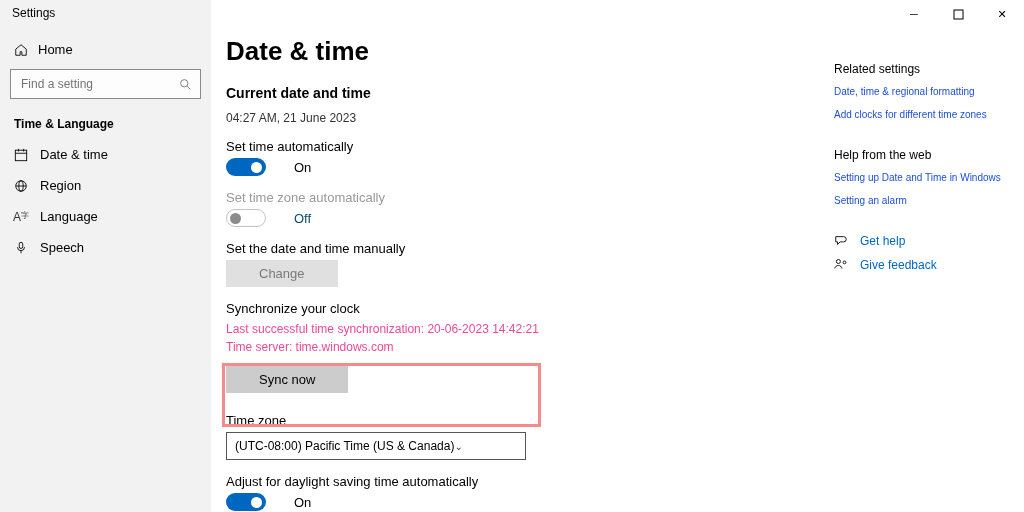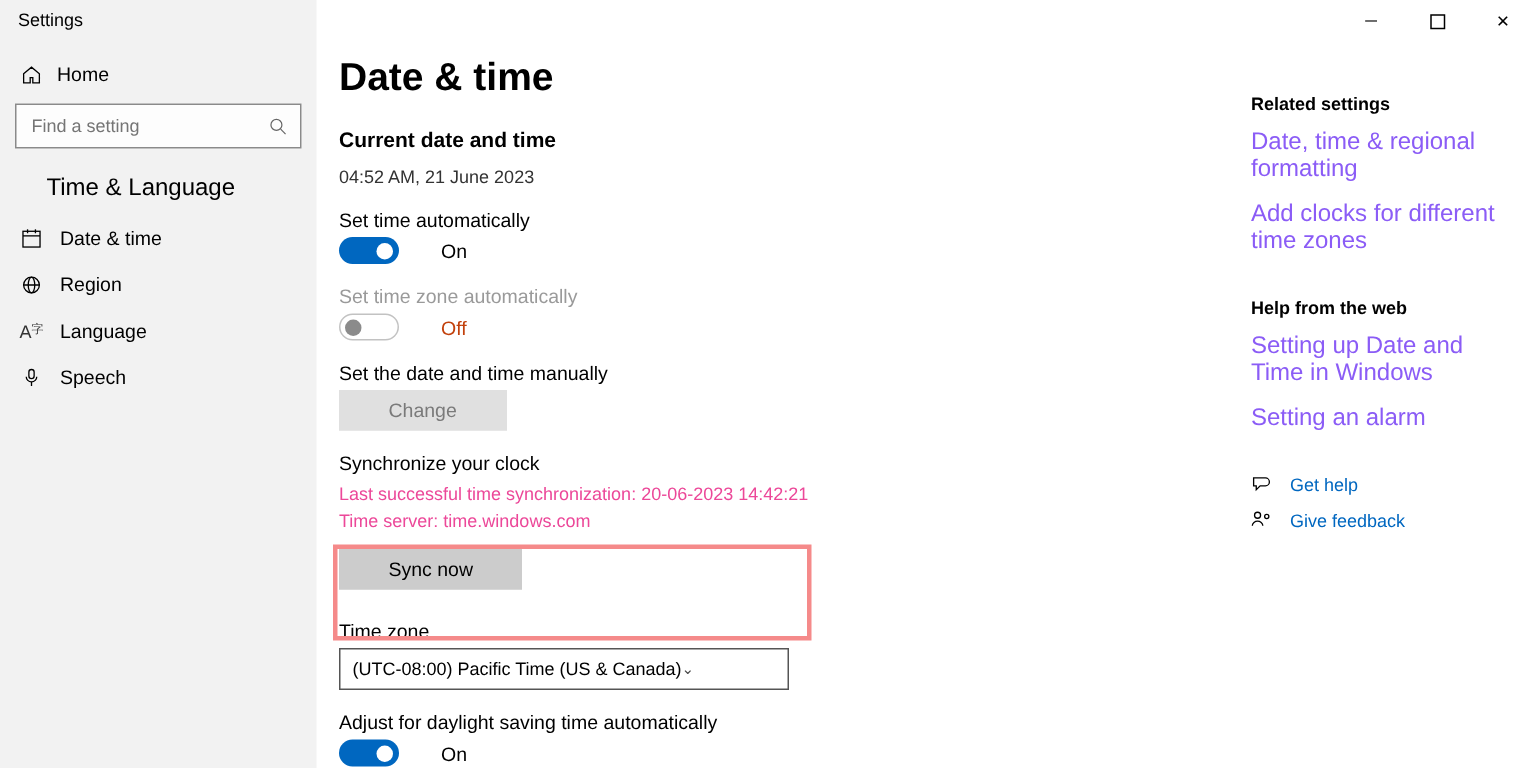--- a/index.html
+++ b/index.html
@@ -2,48 +2,48 @@
 <html><head>
 <meta charset="utf-8">
 <style>
 html,body{margin:0;padding:0;font-family:"Segoe UI",Arial,sans-serif;background:#fff;color:#000;overflow:hidden}
 body{width:1024px;height:512px;position:relative}
 .sidebar{position:absolute;left:0;top:0;width:211px;height:512px;background:#f2f2f2;box-sizing:border-box}
 .app-title{font-size:12px;padding:6px 0 0 12px;color:#000}
 .home-row{display:flex;align-items:center;gap:10px;padding:0 14px;margin-top:22px;font-size:13px;cursor:pointer}
 .searchbox{margin:12px 10px 0 10px;border:1px solid #8a8a8a;background:#fdfdfd;height:28px;display:flex;align-items:center;padding:0 8px}
 .searchbox input{border:none;outline:none;background:transparent;flex:1;font-size:12px;color:#14532d}
-.sec-header{font-size:16px;font-weight:400;padding:18px 14px 8px 31px}
+.sec-header{font-size:12px;font-weight:700;padding:18px 14px 8px 14px}
 .nav-item{display:flex;align-items:center;gap:12px;padding:8px 14px;font-size:13px;cursor:pointer}
 .nav-item .ico{width:14px;display:flex;justify-content:center;color:#333}
 .main{position:absolute;left:226px;top:0;width:600px;height:512px;padding-top:36px;box-sizing:border-box}
 .page-title{font-size:26px;font-weight:600;margin:0 0 18px 0}
 .subheader{font-size:14px;font-weight:600;margin:0 0 10px 0}
 .now{font-size:12px;color:#333;margin-bottom:14px}
 .opt{margin-bottom:14px}
 .opt-label{font-size:13px;margin-bottom:4px}
 .opt-label.dis{color:#9a9a9a}
 .toggle-row{display:flex;align-items:center;gap:28px}
 .toggle{width:40px;height:18px;border-radius:20px;position:relative;cursor:pointer}
 .toggle.on{background:#0067c0}
 .toggle.on::after{content:"";position:absolute;width:11px;height:11px;background:#fff;border-radius:50%;top:3.5px;right:4px}
 .toggle.off{background:#fff;border:1px solid #7a7a7a;box-sizing:border-box}
 .toggle.off::after{content:"";position:absolute;width:11px;height:11px;background:#000;border-radius:50%;top:2.5px;left:3px}
 .toggle.dis{opacity:.45;cursor:default}
 .tog-state{font-size:13px}
-.tog-state.dis{color:#c2410c}
+.tog-state.dis{color:#0c4a6e}
 .btn{font-size:13px;padding:5px 32px;background:#ccc;border:1px solid #ccc;cursor:pointer}
 .btn.dis{color:#7a7a7a;background:#e0e0e0;border-color:#e0e0e0;cursor:default}
 .info{font-size:12px;color:#ec4899;line-height:1.5}
 .combo{width:300px;border:1px solid #555;height:28px;display:flex;align-items:center;justify-content:flex-start;padding:0 8px;font-size:12px;background:#fff;cursor:pointer;box-sizing:border-box}
 .chev{font-size:10px;color:#444}
 .hl{position:absolute;border:3px solid #f58a8a;pointer-events:none}
 .rightcol{position:absolute;right:0;top:62px;width:190px;padding-right:18px;box-sizing:border-box}
-.rc-hdr{font-size:12px;font-weight:700;margin-bottom:10px}
-.link{font-size:16px;color:#8b5cf6;margin-bottom:12px;display:block;cursor:pointer}
+.rc-hdr{font-size:12px;font-weight:400;margin-bottom:10px}
+.link{font-size:10px;color:#1d4ed8;margin-bottom:12px;display:block;cursor:pointer}
 .rc-sec{margin-top:28px}
 .help-row{display:flex;align-items:center;gap:12px;font-size:12px;color:#0067c0;margin-bottom:10px;cursor:pointer}
 .help-row .hi{color:#000;width:14px;display:flex;justify-content:center}
 .winctrl{position:absolute;right:0;top:0;display:flex}
 .winctrl div{width:44px;height:28px;display:flex;align-items:center;justify-content:center;font-size:11px;cursor:pointer;font-family:Arial}
 svg{display:block}
 </style>
 </head>
 <body>
 
@@ -110,21 +110,21 @@
           <line x1="8" y1="11" x2="8" y2="14" stroke="#000"></line>
         </svg>
       </span>
     <span>Speech</span>
   </div>
 </div>
 
 <div class="main">
   <h1 class="page-title">Date &amp; time</h1>
   <div class="subheader">Current date and time</div>
-  <div class="now">04:52 AM, 21 June 2023</div>
+  <div class="now">04:27 AM, 21 June 2023</div>
 
   <div class="opt">
     <div class="opt-label">Set time automatically</div>
     <div class="toggle-row">
       <div class="toggle on"></div>
       <span class="tog-state">On</span>
     </div>
   </div>
 
   <div class="opt">

